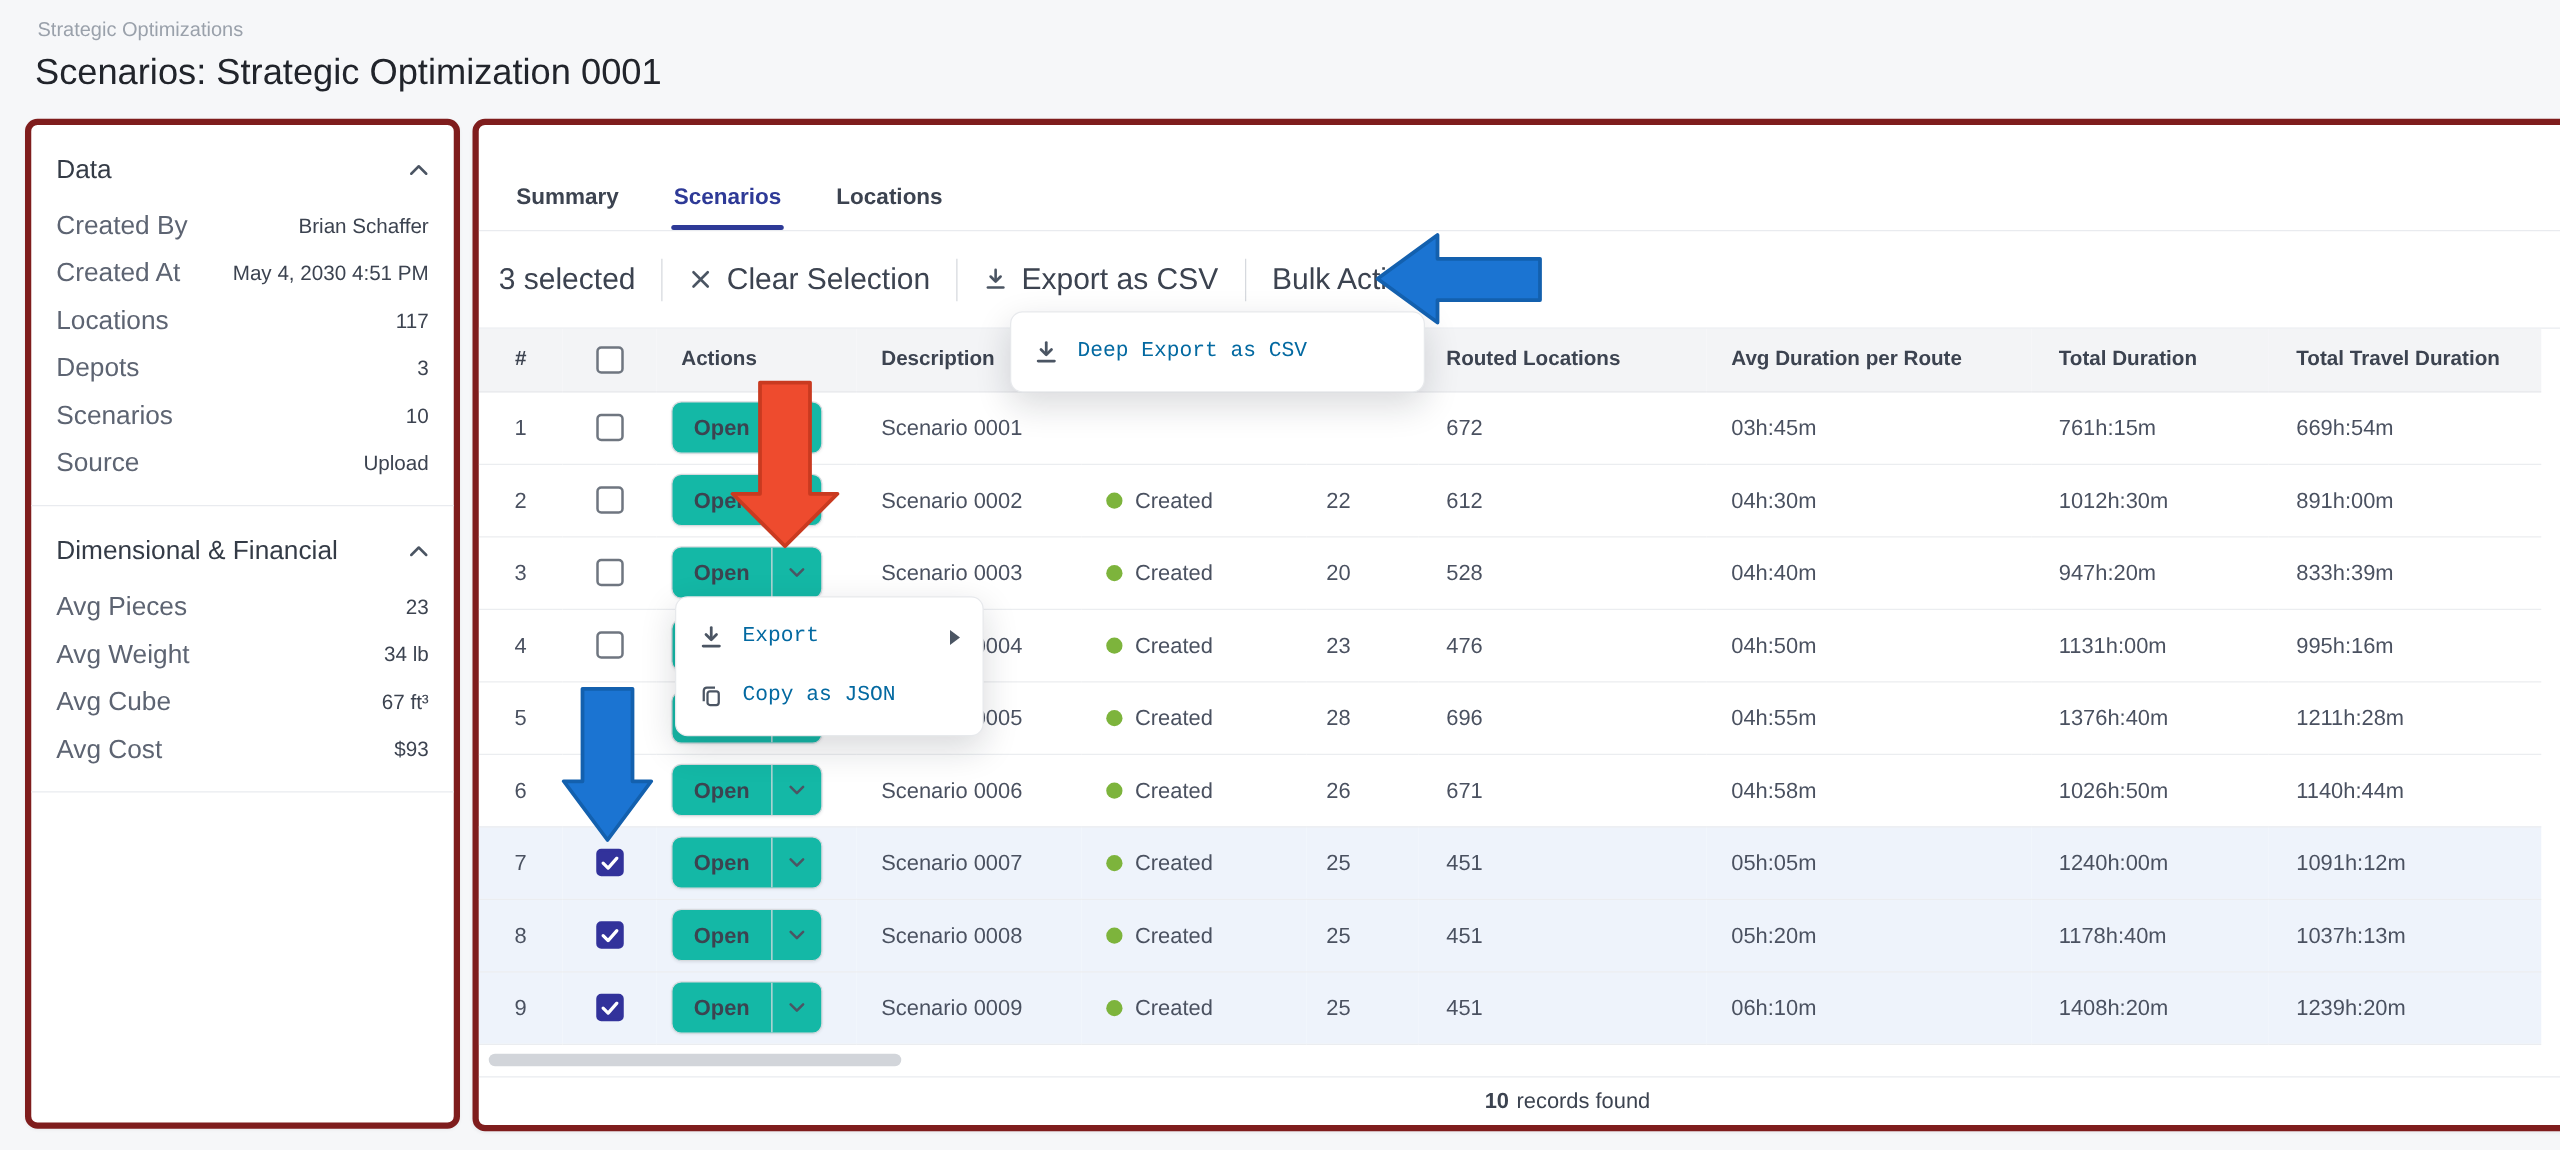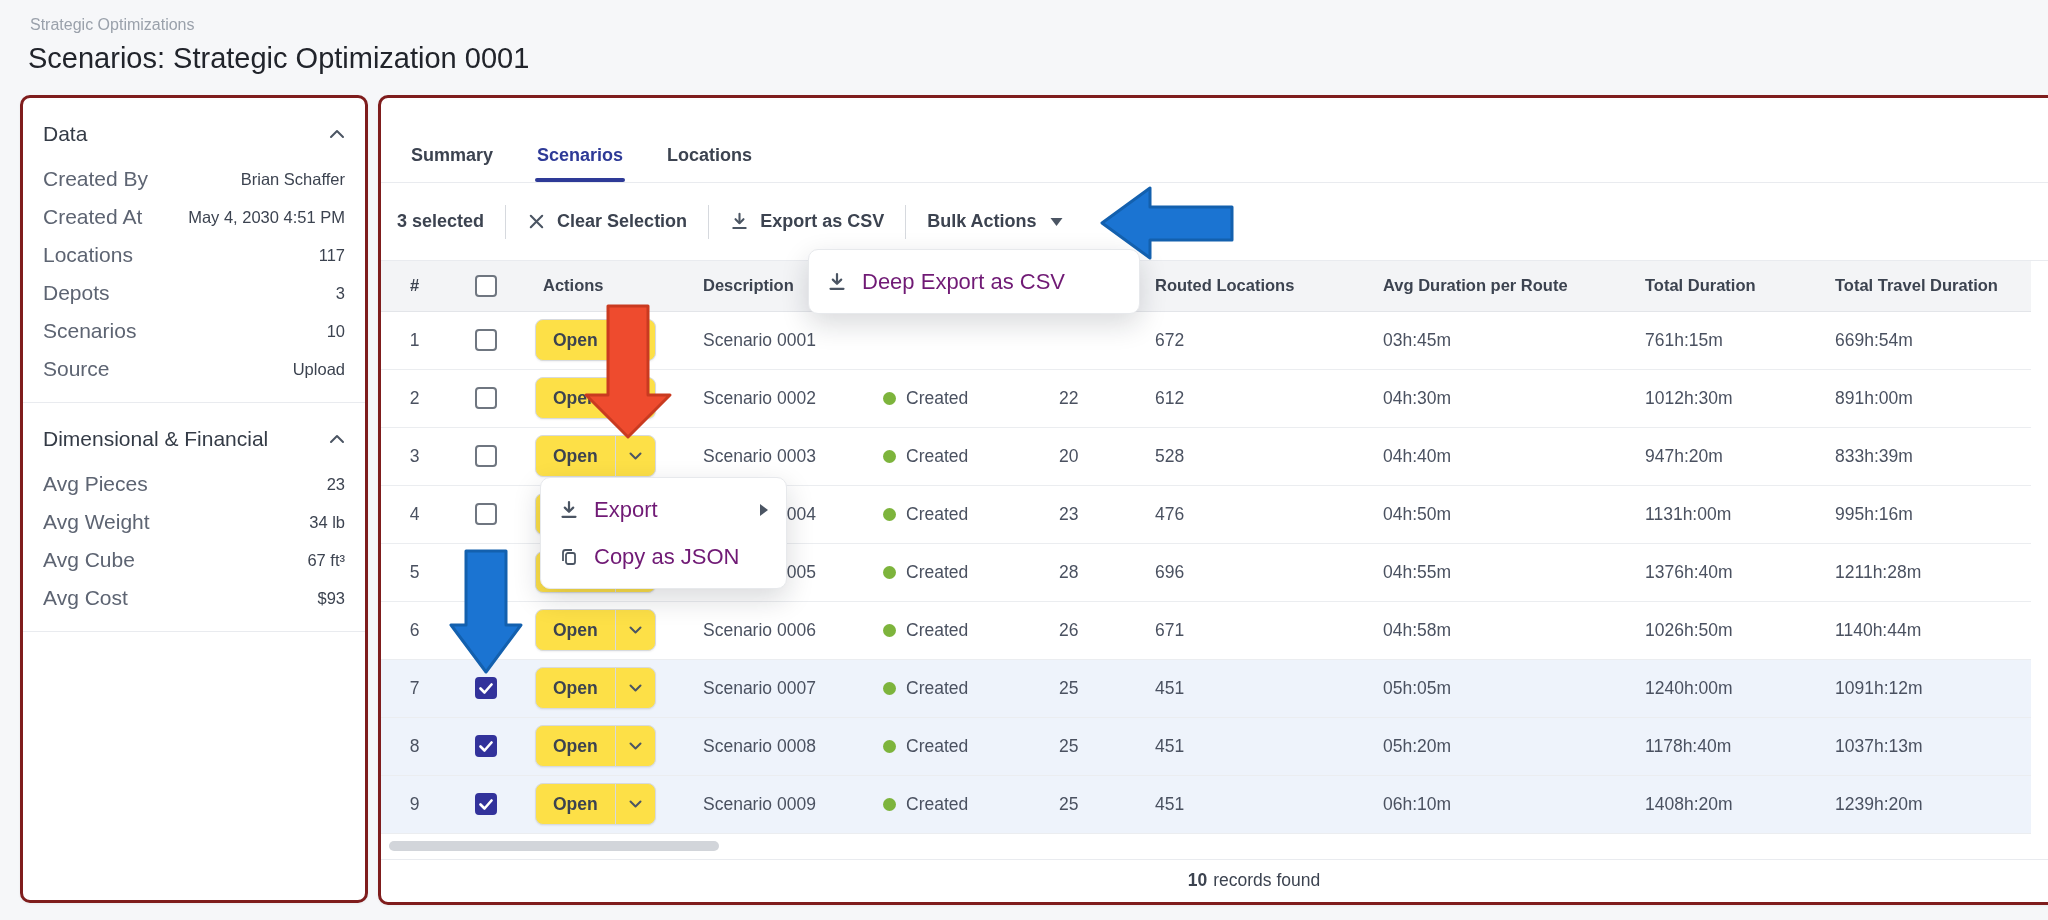--- a/index.html
+++ b/index.html
@@ -4,21 +4,21 @@
 <style>
   * { margin:0; padding:0; box-sizing:border-box; }
   html,body { width:2048px; height:920px; overflow:hidden;
     font-family:"Liberation Sans", sans-serif; background:#f6f7f9; color:#3c4350; }
 
   
   .crumb { position:absolute; left:30px; top:16px; font-size:16px; color:#9aa1ab; }
   .page-title { position:absolute; left:28px; top:42px; font-size:29px; font-weight:500; color:#21242b; }
 
   
-  .card { position:absolute; background:#fff; border:3px solid #7f1d1d; border-radius:10px;
+  .card { position:absolute; background:#fff; border:5px solid #7f1d1d; border-radius:10px;
           box-shadow:0 1px 3px rgba(16,24,40,.05); }
   #sidebar { left:20px; top:95px; width:348px; height:808px; }
   #main    { left:378px; top:95px; width:1752px; height:810px; display:flex; flex-direction:column; overflow:hidden; }
 
   
   .sec { padding:20px 18px 14px 18px; border-bottom:1px solid #e9ebef; }
   .sec-head { display:flex; align-items:center; justify-content:space-between; padding:4px 2px 14px 2px; cursor:pointer; }
   .sec-title { font-size:21px; font-weight:500; color:#343b46; }
   .chev-up { width:16px; height:10px; stroke:#4b5563; stroke-width:2; fill:none; stroke-linecap:round; stroke-linejoin:round; }
   .kv { display:flex; justify-content:space-between; align-items:center; height:38px; padding:0 2px; }
@@ -29,21 +29,21 @@
   .tabs { height:85px; display:flex; align-items:flex-end; padding:0 0 0 30px; gap:44px;
           border-bottom:1px solid #e9ebef; flex:0 0 auto; }
   .tab { position:relative; font-size:18px; font-weight:600; color:#3c4350; padding-bottom:16px; cursor:pointer; }
   .tab.active { color:#2e3a97; }
   .tab.active::after { content:""; position:absolute; left:-2px; right:-2px; bottom:0; height:4px;
           background:#2e3a97; border-radius:2px; }
 
   
   .toolbar { height:78px; display:flex; align-items:center; padding:0 22px 0 16px;
              border-bottom:1px solid #e9ebef; flex:0 0 auto; }
-  .tb-item { display:flex; align-items:center; gap:11px; font-size:18px; color:#3c4350; font-weight:700; white-space:nowrap; }
+  .tb-item { display:flex; align-items:center; gap:11px; font-size:24px; color:#3c4350; font-weight:400; white-space:nowrap; }
   .tb-btn { cursor:pointer; }
   .tb-sep { width:1px; height:34px; background:#d6d9de; margin:0 21px; }
   .icon-s { width:19px; height:19px; stroke:#4b5563; stroke-width:2.2; fill:none; stroke-linecap:round; stroke-linejoin:round; }
   .caret-down { width:13px; height:8px; fill:#4b5563; margin-left:2px; }
   .tb-spacer { flex:1; }
   .col-icon { position:relative; width:30px; height:30px; cursor:pointer; }
   .col-icon .gear { position:absolute; right:-3px; bottom:-4px; font-size:16px; color:#4b5563; }
 
   
   table { border-collapse:collapse; table-layout:fixed; width:1650px; flex:0 0 auto; }
@@ -61,21 +61,21 @@
   td.tot-cell, th.tot-h { padding-left:22px; }
 
   
   .cb { width:22px; height:22px; border:2px solid #6f7680; border-radius:4px; background:#fff;
         display:inline-flex; align-items:center; justify-content:center; cursor:pointer; vertical-align:middle; }
   .cb svg { display:none; width:14px; height:11px; stroke:#fff; stroke-width:2.6; fill:none; stroke-linecap:round; stroke-linejoin:round; }
   .cb.checked { background:#32329b; border-color:#32329b; }
   .cb.checked svg { display:block; }
 
   
-  .btn-group { display:inline-flex; align-items:stretch; height:42px; background:#fde047;
+  .btn-group { display:inline-flex; align-items:stretch; height:42px; background:#14b8a6;
                border:1px solid #d7dade; border-radius:8px; overflow:hidden;
                box-shadow:0 1px 2px rgba(16,24,40,.06); margin-left:12px; }
   .btn-open { display:flex; align-items:center; padding:0 17px; font-size:17.5px; font-weight:600; color:#3c4350; cursor:pointer; }
   .btn-chev { display:flex; align-items:center; justify-content:center; width:40px; border-left:1px solid #d7dade; cursor:pointer; }
   .btn-chev svg { width:13px; height:8px; stroke:#4b5563; stroke-width:2; fill:none; stroke-linecap:round; stroke-linejoin:round; }
 
   
   .dot { display:inline-block; width:13px; height:13px; border-radius:50%; margin-right:10px; vertical-align:-1px; }
 
   
@@ -84,21 +84,21 @@
   .tfoot { border-top:1px solid #e9ebef; flex:1; display:flex; align-items:center; justify-content:center;
            font-size:17.5px; color:#3c4350; gap:6px; }
   .tfoot b { font-weight:700; }
 
   
   .menu { position:absolute; background:#fff; border:1px solid #e7e9ec; border-radius:10px;
           box-shadow:0 10px 28px rgba(16,24,40,.16); padding:8px 0; z-index:30; }
   #bulk-menu { left:808px; top:249px; width:332px; }
   #row-menu  { left:540px; top:477px; width:247px; }
   .menu-item { display:flex; align-items:center; gap:15px; height:47px; padding:0 18px;
-               font-size:22px; color:#701a75; cursor:pointer; }
+               font-size:17px; color:#0369a1; cursor:pointer;font-family:Liberation Mono, monospace; }
   .menu-item .mi-icon { width:20px; height:20px; flex:0 0 auto; display:none; }
   .menu-item.i-download .ic-download { display:block; }
   .menu-item.i-copy .ic-copy { display:block; }
   .mi-label { flex:1; }
   .sub-caret { width:8px; height:12px; fill:#4b5563; display:none; }
   .menu-item.has-sub .sub-caret { display:block; }
 
   
   #arrows { position:absolute; left:0; top:0; width:2048px; height:920px; z-index:50; pointer-events:none; }
   #arrows polygon { stroke-width:3; stroke-linejoin:round; }

